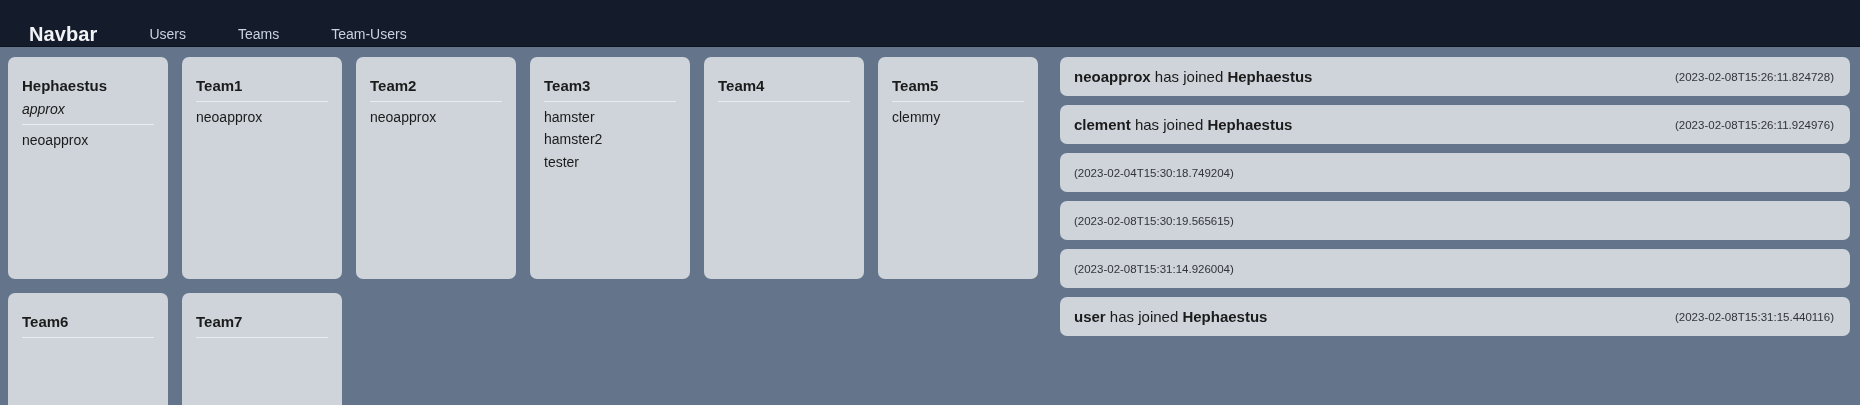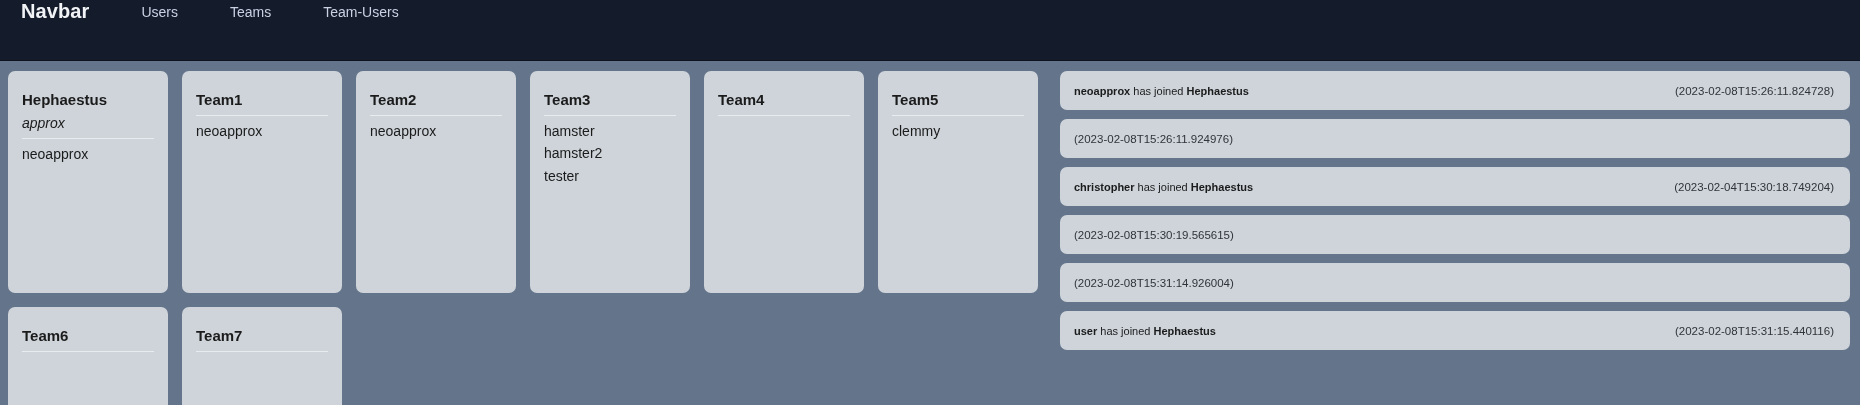--- a/index.html
+++ b/index.html
@@ -11,25 +11,25 @@
   }
 
   body {
     font-family: "Liberation Sans", sans-serif;
     background: #64748b;
     color: #212529;
   }
 
   
   .navbar {
-    height: 61px;
+    height: 47px;
     background: #141b2b;
     display: flex;
-    align-items: flex-start;
-    padding-left: 21px;
+    align-items: flex-end;
+    padding-left: 29px;
     gap: 0;
     border-bottom: 1px solid #0d1220;
   }
   .navbar-brand {
     color: #f1f3f6;
     font-size: 20px;
     font-weight: 600;
     letter-spacing: .1px;
     margin-right: 42px;
     white-space: nowrap;
@@ -113,21 +113,21 @@
     border-radius: 7px;
     height: 39px;
     flex: 0 0 39px;
     display: flex;
     align-items: center;
     justify-content: space-between;
     padding: 0 14px 0 14px;
     cursor: pointer;
   }
   .notif-text {
-    font-size: 11px;
+    font-size: 15px;
     color: #1b1b1b;
     white-space: nowrap;
   }
   .notif-text b { font-weight: 700; }
   .notif-time {
     font-size: 11.5px;
     color: #303338;
     white-space: nowrap;
     padding-right: 2px;
   }
@@ -187,24 +187,24 @@
         <hr class="team-divider">
       </div>
     </section>
 
   <aside class="notif-panel">
       <div class="notif">
         <div class="notif-text"><b>neoapprox</b> <span>has joined</span> <b>Hephaestus</b></div>
         <div class="notif-time">(2023-02-08T15:26:11.824728)</div>
       </div>
       <div class="notif">
+        <div class="notif-text"><b>clement</b> <span>has joined</span> <b>Hephaestus</b></div>
         <div class="notif-time">(2023-02-08T15:26:11.924976)</div>
       </div>
       <div class="notif">
-        <div class="notif-text"><b>christopher</b> <span>has joined</span> <b>Hephaestus</b></div>
         <div class="notif-time">(2023-02-04T15:30:18.749204)</div>
       </div>
       <div class="notif">
         <div class="notif-time">(2023-02-08T15:30:19.565615)</div>
       </div>
       <div class="notif">
         <div class="notif-time">(2023-02-08T15:31:14.926004)</div>
       </div>
       <div class="notif">
         <div class="notif-text"><b>user</b> <span>has joined</span> <b>Hephaestus</b></div>

